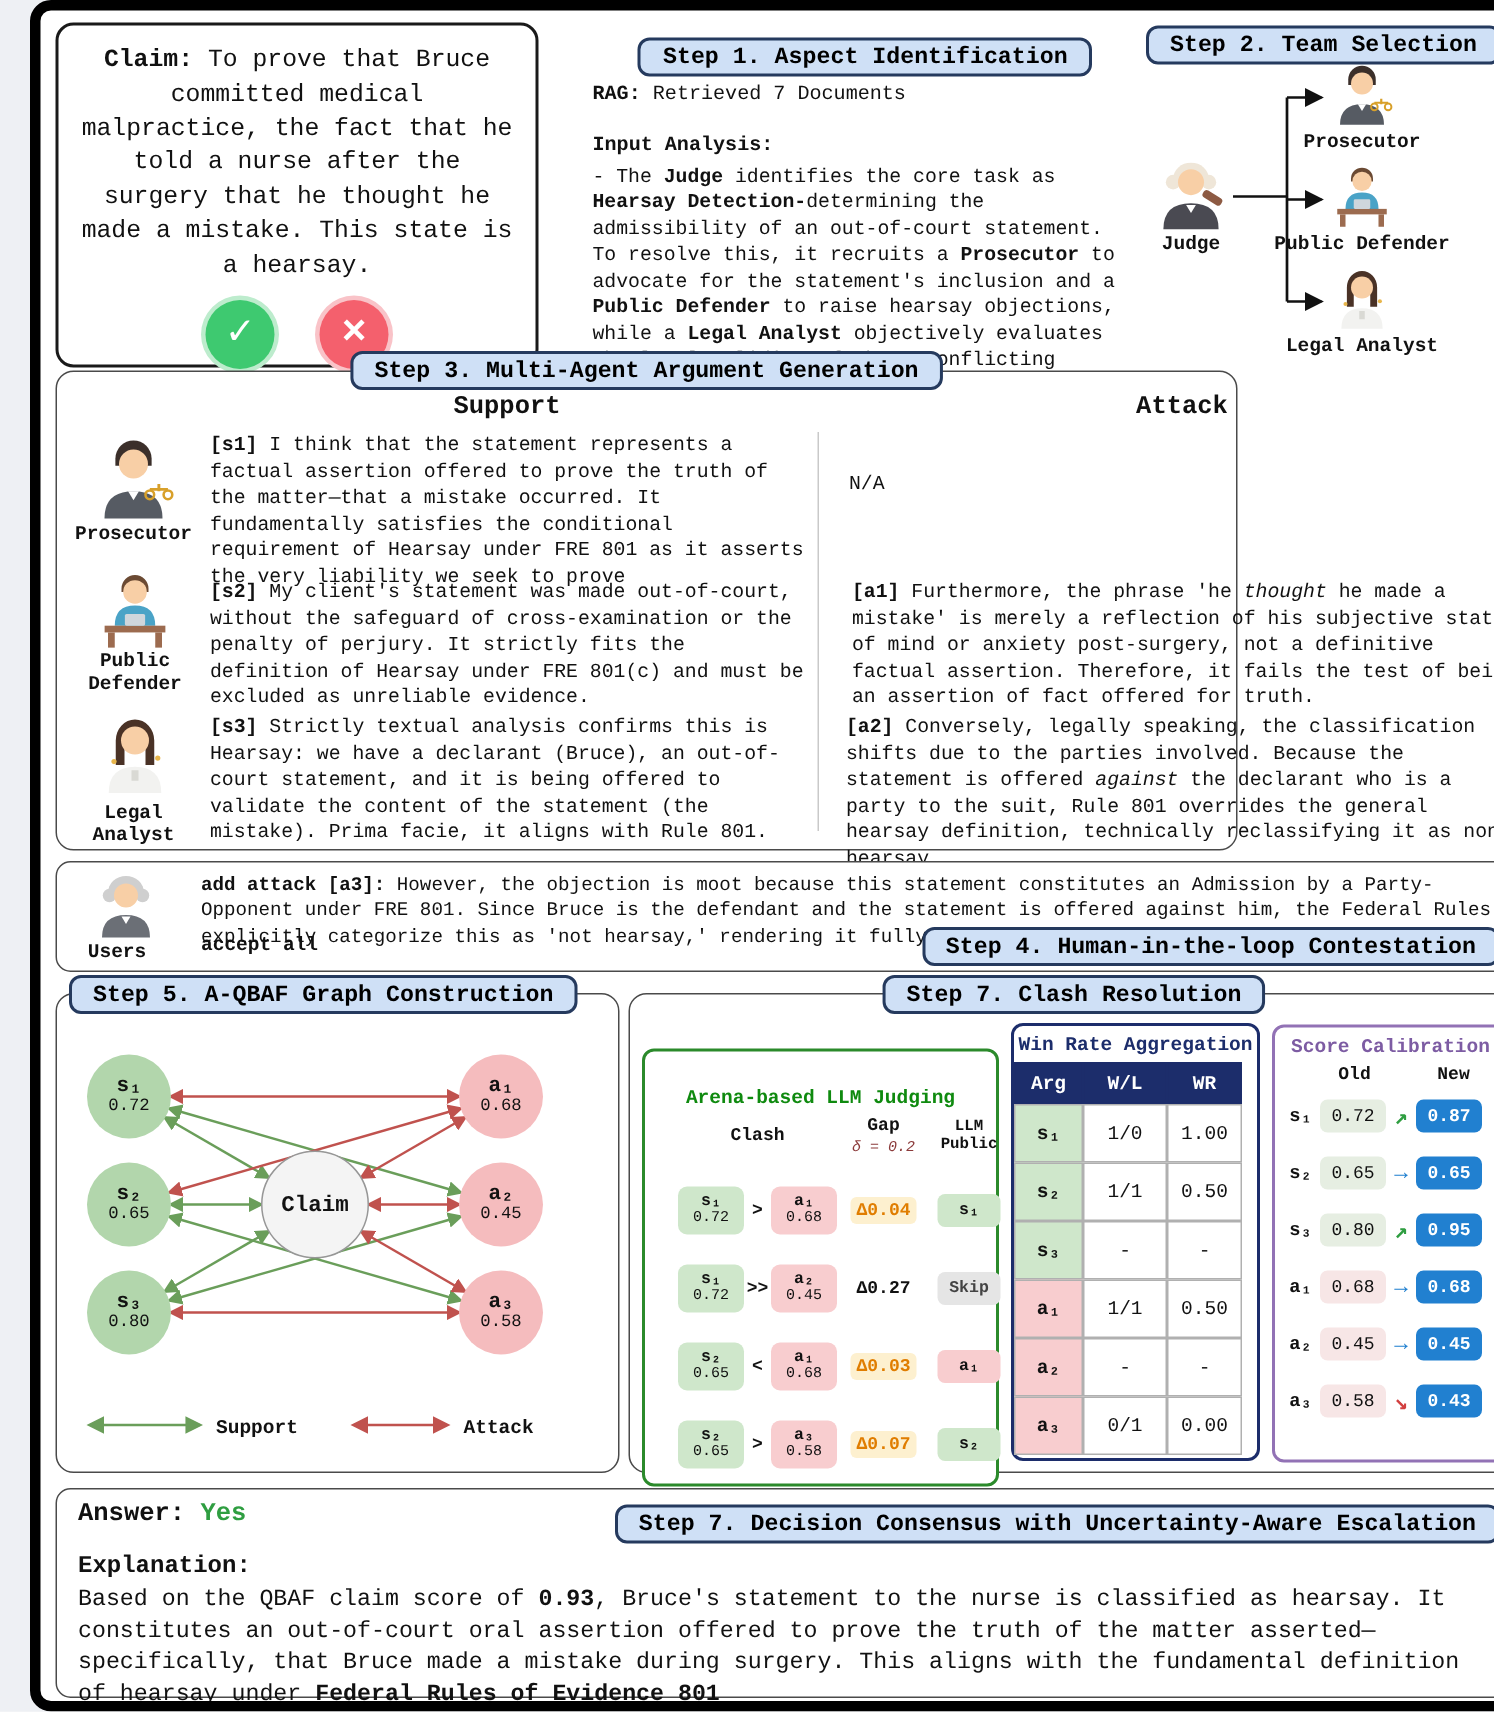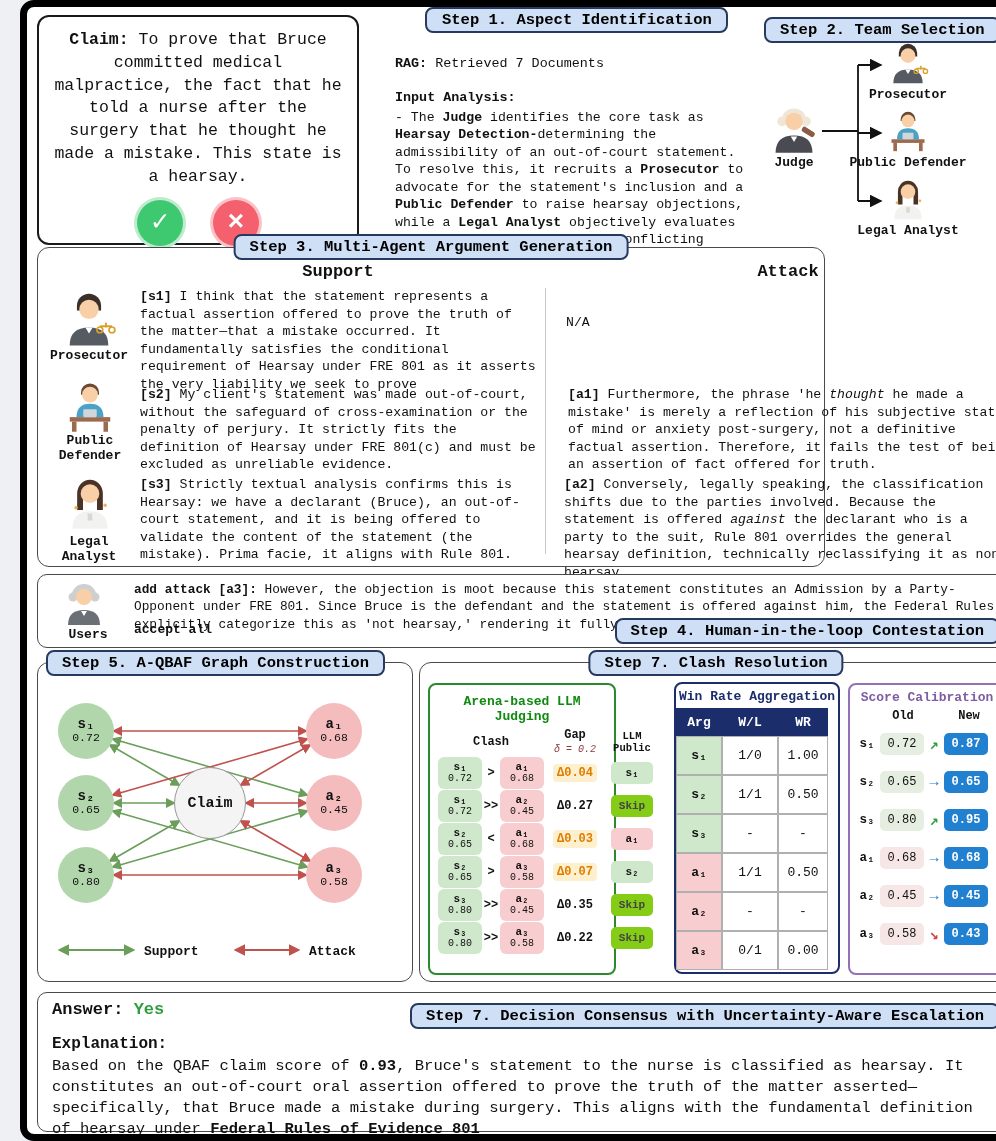--- a/index.html
+++ b/index.html
@@ -24,34 +24,34 @@
   
   .gnode{position:absolute;width:56px;height:56px;border-radius:50%;display:flex;flex-direction:column;align-items:center;justify-content:center;z-index:2;}
   .gnode .nl{font-weight:bold;font-size:14px;line-height:1.1;}
   .gnode .ns{font-size:11.5px;line-height:1.1;}
   .gnode.s{background:#b2d6ac;}
   .gnode.a{background:#f5bcbe;}
   .gnode.claim{width:72px;height:72px;background:#f4f4f4;border:1.5px solid #979797;font-weight:bold;font-size:15px;box-sizing:border-box;}
   
   .sub-panel{position:absolute;border-radius:8px;box-sizing:border-box;background:#fff;}
   .sub-title{text-align:center;font-weight:bold;font-size:13px;margin:3px 0 4px 0;}
-  .ar-grid{display:grid;grid-template-columns:44px 18px 44px 62px 52px;row-gap:1px;align-items:center;justify-items:center;padding:0 2px;}
+  .ar-grid{display:grid;grid-template-columns:44px 18px 44px 62px 52px;row-gap:20px;align-items:center;justify-items:center;padding:0 2px;}
   .ar-h{font-weight:bold;font-size:12px;text-align:center;}
   .mini{width:44px;height:32px;border-radius:6px;display:flex;flex-direction:column;align-items:center;justify-content:center;line-height:1.05;}
   .mini.s{background:#cfe7cb;}
   .mini.a{background:#f8cdcf;}
   .mini .ml{font-weight:bold;font-size:11px;}
   .mini .ms{font-size:10px;}
   .op{font-weight:bold;font-size:12px;}
   .gap{font-weight:bold;font-size:12px;color:#111;}
   .gap.hot{color:#e07d00;background:#fdf0cf;border-radius:4px;padding:2px 4px;}
   .jpill{width:42px;height:22px;border-radius:5px;display:flex;align-items:center;justify-content:center;font-weight:bold;font-size:11px;}
   .jpill.js{background:#cfe7cb;}
   .jpill.ja{background:#f8cdcf;}
-  .jpill.jskip{background:#84cc16;color:#444;}
+  .jpill.jskip{background:#e5e5e5;color:#444;}
   
   .wr-head,.wr-row{display:grid;grid-template-columns:46px 56px 50px;}
   .wr-head div{background:#1c2d6b;color:#fff;font-weight:bold;font-size:13px;height:26px;display:flex;align-items:center;justify-content:center;border:0.5px solid #1c2d6b;}
   .wr-row div{height:37px;display:flex;align-items:center;justify-content:center;font-size:13px;border:0.5px solid #b0b0b0;}
   .wr-arg{font-weight:bold;font-size:12px;}
   .wr-arg.s{background:#cfe7cb;}
   .wr-arg.a{background:#f8cdcf;}
   
   .cal-head{display:flex;margin-left:24px;font-weight:bold;font-size:12px;}
   .cal-head .oh{width:46px;text-align:center;}
@@ -129,21 +129,21 @@
         <div class="vcirc green">✓</div>
         <div class="vlabel yes">YES</div>
       </div>
       <div class="vote">
         <div class="vcirc red">×</div>
         <div class="vlabel no">NO</div>
       </div>
     </div>
   </div>
 
-  <div class="pill" style="left:398px;top:0;padding-left:15px;">Step 1. Aspect Identification</div>
+  <div class="pill" style="left:398px;top:18px;padding-left:15px;">Step 1. Aspect Identification</div>
   <div class="abs" style="left:368px;top:48px;width:354px;">
     <div class="txt" style="font-size:13.4px;"><b>RAG:</b> Retrieved 7 Documents</div>
     <div class="txt" style="font-weight:bold;margin-top:16px;font-size:13.4px;">Input Analysis:</div>
     <div class="txt" style="margin-top:2px;">- The <b>Judge</b> identifies the core task as <b>Hearsay Detection-</b>determining the admissibility of an out-of-court statement. To resolve this, it recruits a <b>Prosecutor</b> to advocate for the statement's inclusion and a <b>Public Defender</b> to raise hearsay objections, while a <b>Legal Analyst</b> objectively evaluates the legal validity of these conflicting arguments.</div>
   </div>
 
   <div class="abs" style="left:735px;top:8px;width:252px;height:226px;">
     <div class="pill" style="left:2px;top:2px;">Step 2. Team Selection</div>
     <svg class="abs" style="left:0;top:0;" width="252" height="226">
       <defs>
@@ -199,21 +199,21 @@
     <div class="txt abs" style="left:102px;top:228px;width:402px;"><b>[s3]</b> Strictly textual analysis confirms this is Hearsay: we have a declarant (Bruce), an out-of-court statement, and it is being offered to validate the content of the statement (the mistake). Prima facie, it aligns with Rule 801.</div>
     <div class="txt abs" style="left:528px;top:66px;">N/A</div>
     <div class="txt abs" style="left:530px;top:138px;width:448px;"><b>[a1]</b> Furthermore, the phrase 'he <i>thought</i> he made a mistake' is merely a reflection of his subjective state of mind or anxiety post-surgery, not a definitive factual assertion. Therefore, it fails the test of being an assertion of fact offered for truth.</div>
     <div class="txt abs" style="left:526px;top:228px;width:448px;"><b>[a2]</b> Conversely, legally speaking, the classification shifts due to the parties involved. Because the statement is offered <i>against</i> the declarant who is a party to the suit, Rule 801 overrides the general hearsay definition, technically reclassifying it as non-hearsay.</div>
   </div>
 
   <div class="panel" style="left:10px;top:567px;width:976px;height:74px;border-radius:10px;">
     <svg class="icon abs" style="left:22px;top:4px;" width="48" height="48">
         <use href="#sym-users"></use>
       </svg>
-    <div class="agent-label" style="left:10px;top:52px;width:80px;">Users</div>
+    <div class="agent-label" style="left:0;top:52px;width:80px;">Users</div>
     <div class="abs" style="left:96px;top:6px;width:878px;font-size:12.8px;line-height:1.35;"><b>add attack [a3]:</b> However, the objection is moot because this statement constitutes an Admission by a Party-Opponent under FRE 801. Since Bruce is the defendant and the statement is offered against him, the Federal Rules explicitly categorize this as 'not hearsay,' rendering it fully admissible</div>
     <div class="abs" style="left:96px;top:47px;font-weight:bold;font-size:13px;">accept all</div>
     <div class="pill" style="right:12px;bottom:3px;">Step 4. Human-in-the-loop Contestation</div>
   </div>
 
   <div class="panel" style="left:10px;top:655px;width:376px;height:320px;">
     <div class="pill" style="left:8px;top:-13px;">Step 5. A-QBAF Graph Construction</div>
     <svg class="abs" style="left:0;top:0;" width="376" height="320">
       <defs>
         <marker id="mg" viewBox="0 0 10 10" refX="8" refY="5" markerWidth="6.5" markerHeight="6.5" orient="auto-start-reverse">
@@ -269,21 +269,21 @@
     <div class="gnode a" style="left:268px;top:184px;">
         <span class="nl">a₃</span>
         <span class="ns">0.58</span>
       </div>
     <div class="gnode claim" style="left:136px;top:104px;">Claim</div>
   </div>
 
   <div class="panel" style="left:392px;top:655px;width:594px;height:320px;">
     <div class="pill" style="left:50%;top:-13px;transform:translateX(-50%);">Step 7. Clash Resolution</div>
 
-    <div class="sub-panel" style="left:8px;top:20px;width:188px;height:292px;border:2px solid #2b8a2b;padding:6px;">
+    <div class="sub-panel" style="left:8px;top:36px;width:238px;height:292px;border:2px solid #2b8a2b;padding:20px;">
       <div class="sub-title" style="color:#0f8a0f;">Arena-based LLM Judging</div>
       <div class="ar-grid">
         <div class="ar-h" style="grid-column:1/4;">Clash</div>
         <div class="ar-h">
           <span>Gap</span><br>
           <span style="font-size:10px;font-style:italic;color:#8b3a3a;font-weight:normal;">δ = 0.2</span>
         </div>
         <div class="ar-h" style="font-size:10.5px;">LLM Public</div>
 
         <div class="mini s">

